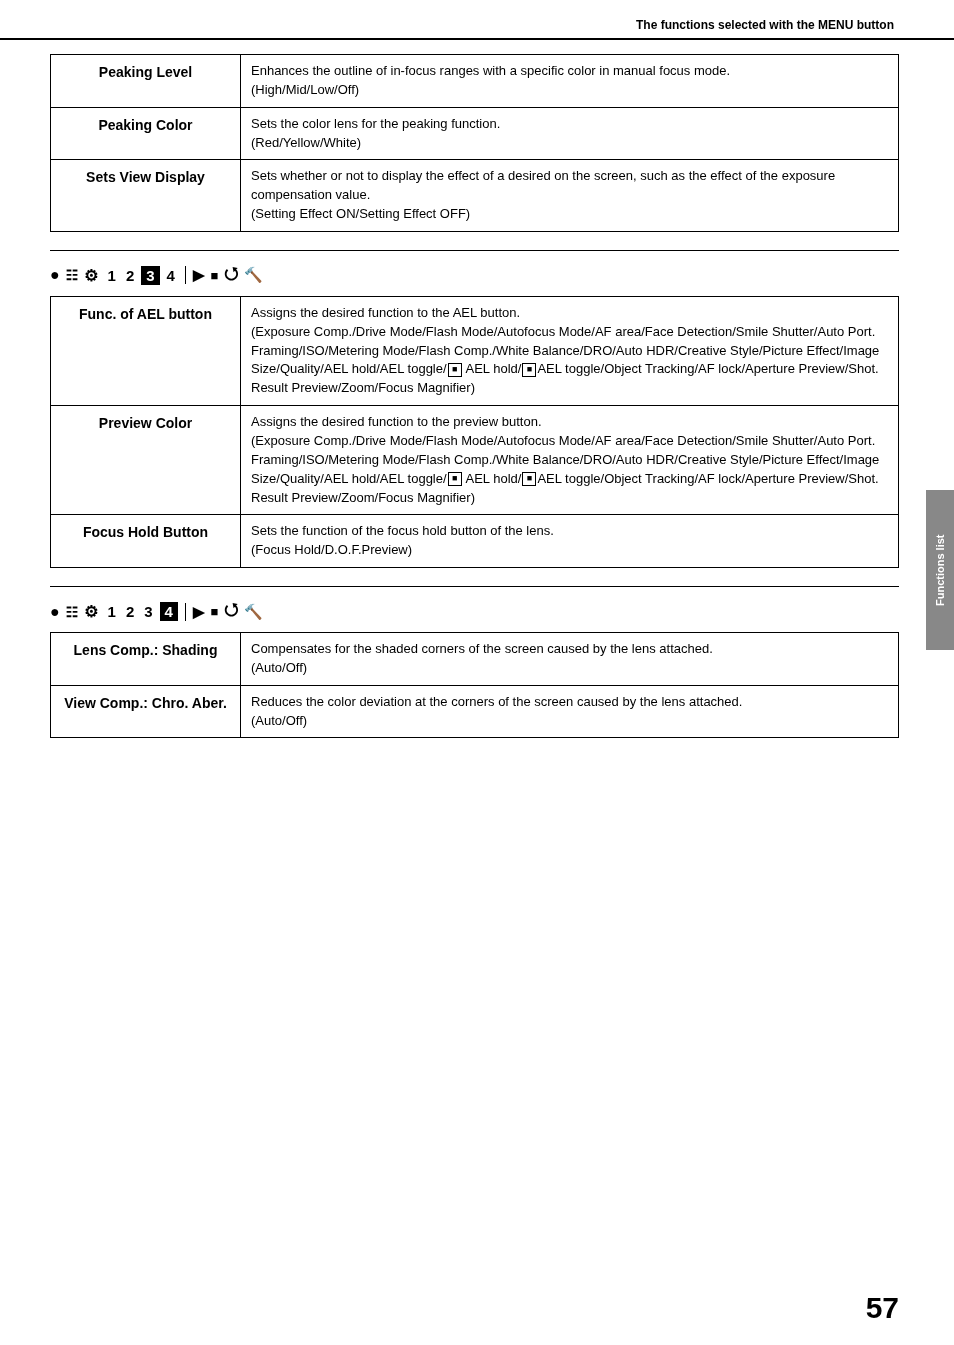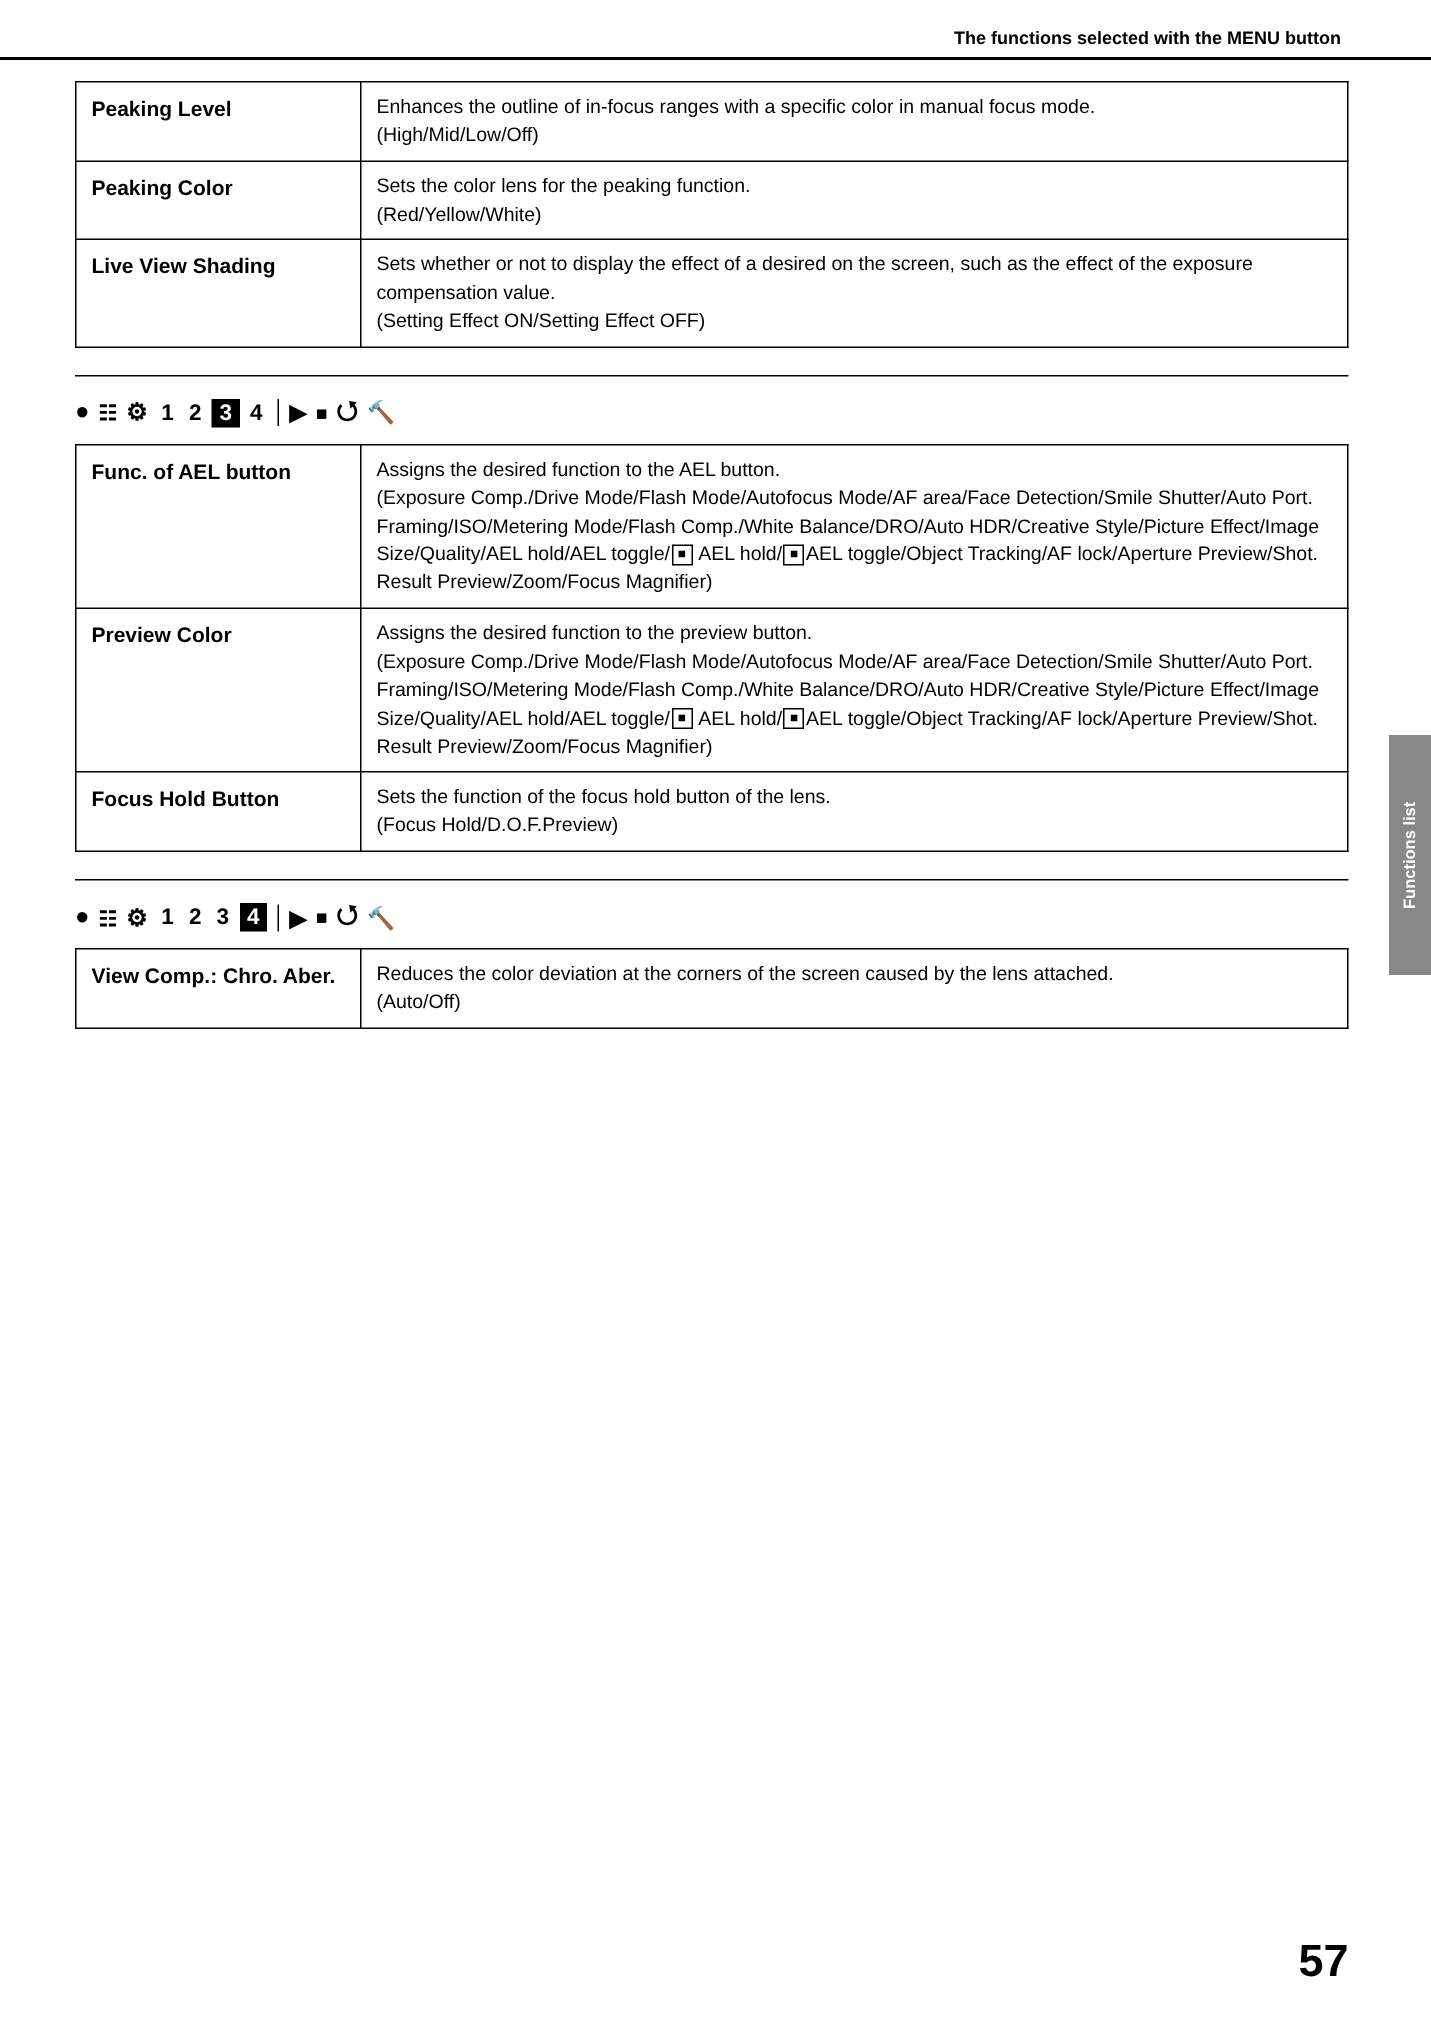--- a/index.html
+++ b/index.html
@@ -75,20 +75,21 @@
       padding: 7px 10px;
       vertical-align: top;
       line-height: 1.45;
     }
 
     table.menu-table td.label-cell {
       font-weight: bold;
       font-size: 14px;
       width: 190px;
       white-space: nowrap;
+      text-align: center;
     }
 
     table.menu-table td.desc-cell {
       font-size: 13px;
     }
 
     
     .menu-nav {
       display: flex;
       align-items: center;
@@ -160,21 +161,21 @@
       <tbody id="section1-tbody">
           <tr>
             <td class="label-cell">Peaking Level</td>
             <td class="desc-cell"><span>Enhances the outline of in-focus ranges with a specific color in manual focus mode.</span><br><span>(High/Mid/Low/Off)</span></td>
           </tr>
           <tr>
             <td class="label-cell">Peaking Color</td>
             <td class="desc-cell"><span>Sets the color lens for the peaking function.</span><br><span>(Red/Yellow/White)</span></td>
           </tr>
           <tr>
-            <td class="label-cell">Live View Shading</td>
+            <td class="label-cell">Sets View Display</td>
             <td class="desc-cell"><span>Sets whether or not to display the effect of a desired on the screen, such as the effect of the exposure compensation value.</span><br><span>(Setting Effect ON/Setting Effect OFF)</span></td>
           </tr>
         </tbody>
     </table>
 
     <div class="menu-nav">
       <span class="nav-icon icon-camera">●</span>
       <span class="nav-icon icon-grid">☷</span>
       <span class="nav-icon icon-gear">⚙</span>
       <span class="nav-num">1</span>
@@ -216,20 +217,24 @@
       <div class="nav-sep"></div>
       <span class="nav-icon icon-play">▶</span>
       <span class="nav-icon icon-rect">■</span>
       <span class="nav-icon">⭯</span>
       <span class="nav-icon icon-wrench">🔨</span>
     </div>
 
     <table class="menu-table">
       <tbody id="section3-tbody">
           <tr>
+            <td class="label-cell">Lens Comp.: Shading</td>
+            <td class="desc-cell"><span>Compensates for the shaded corners of the screen caused by the lens attached.</span><br><span>(Auto/Off)</span></td>
+          </tr>
+          <tr>
             <td class="label-cell">View Comp.: Chro. Aber.</td>
             <td class="desc-cell"><span>Reduces the color deviation at the corners of the screen caused by the lens attached.</span><br><span>(Auto/Off)</span></td>
           </tr>
         </tbody>
     </table>
 
   </div>
 
   <div class="side-tab">
     <span>Functions list</span>

